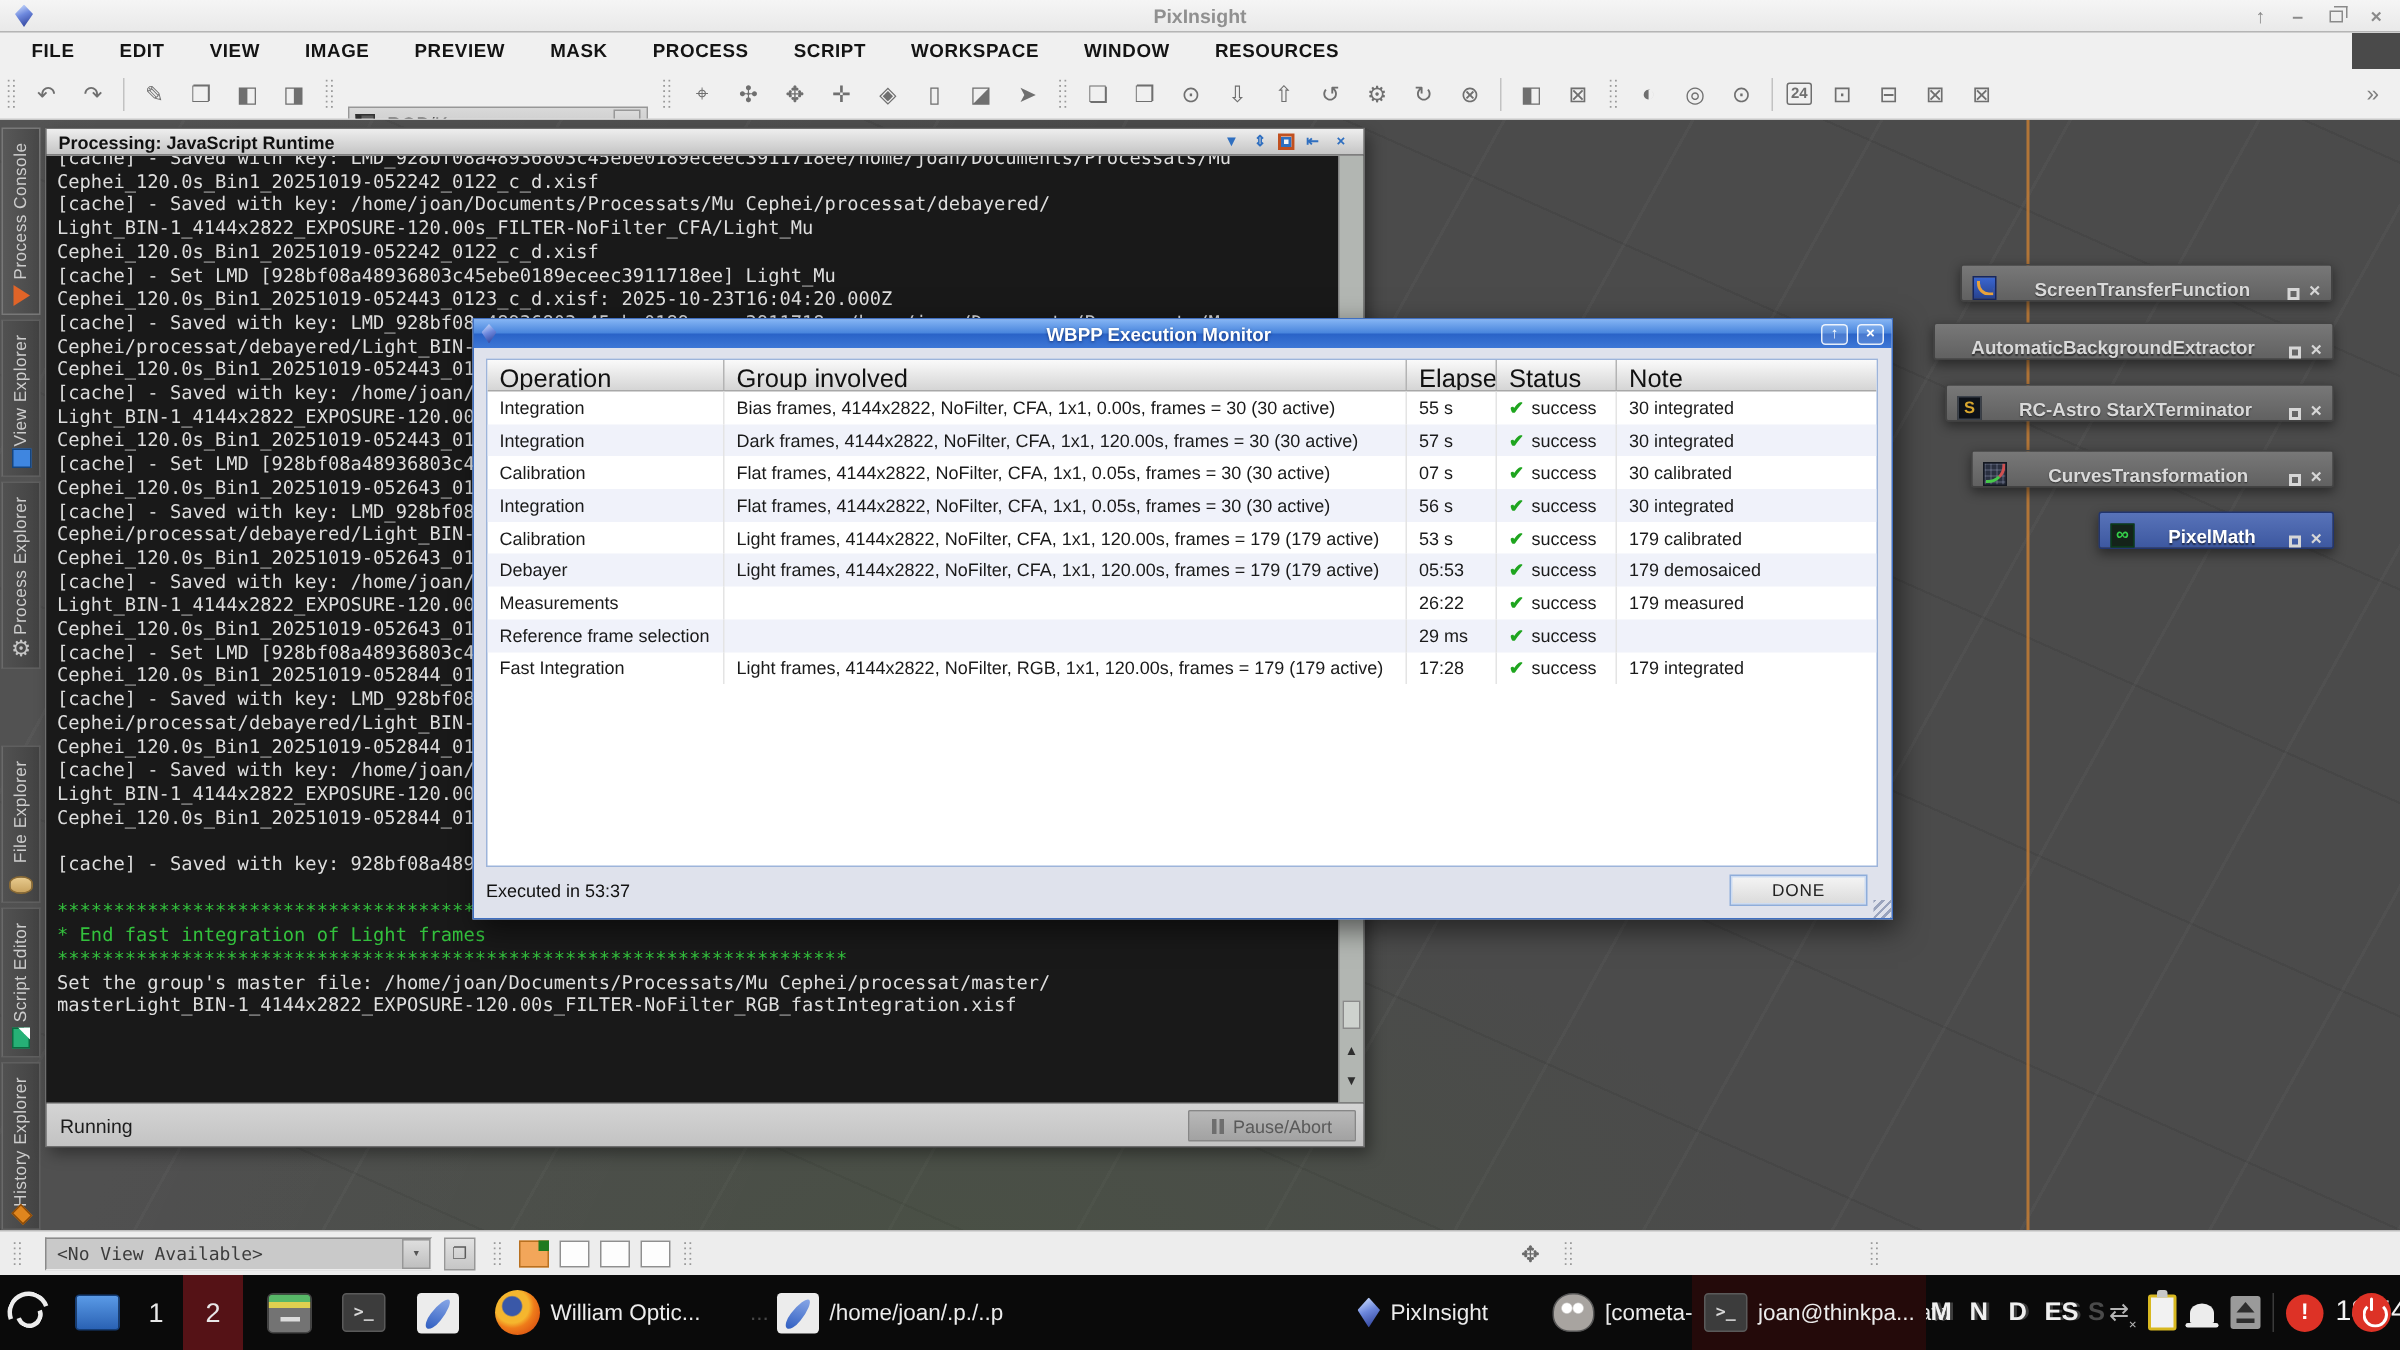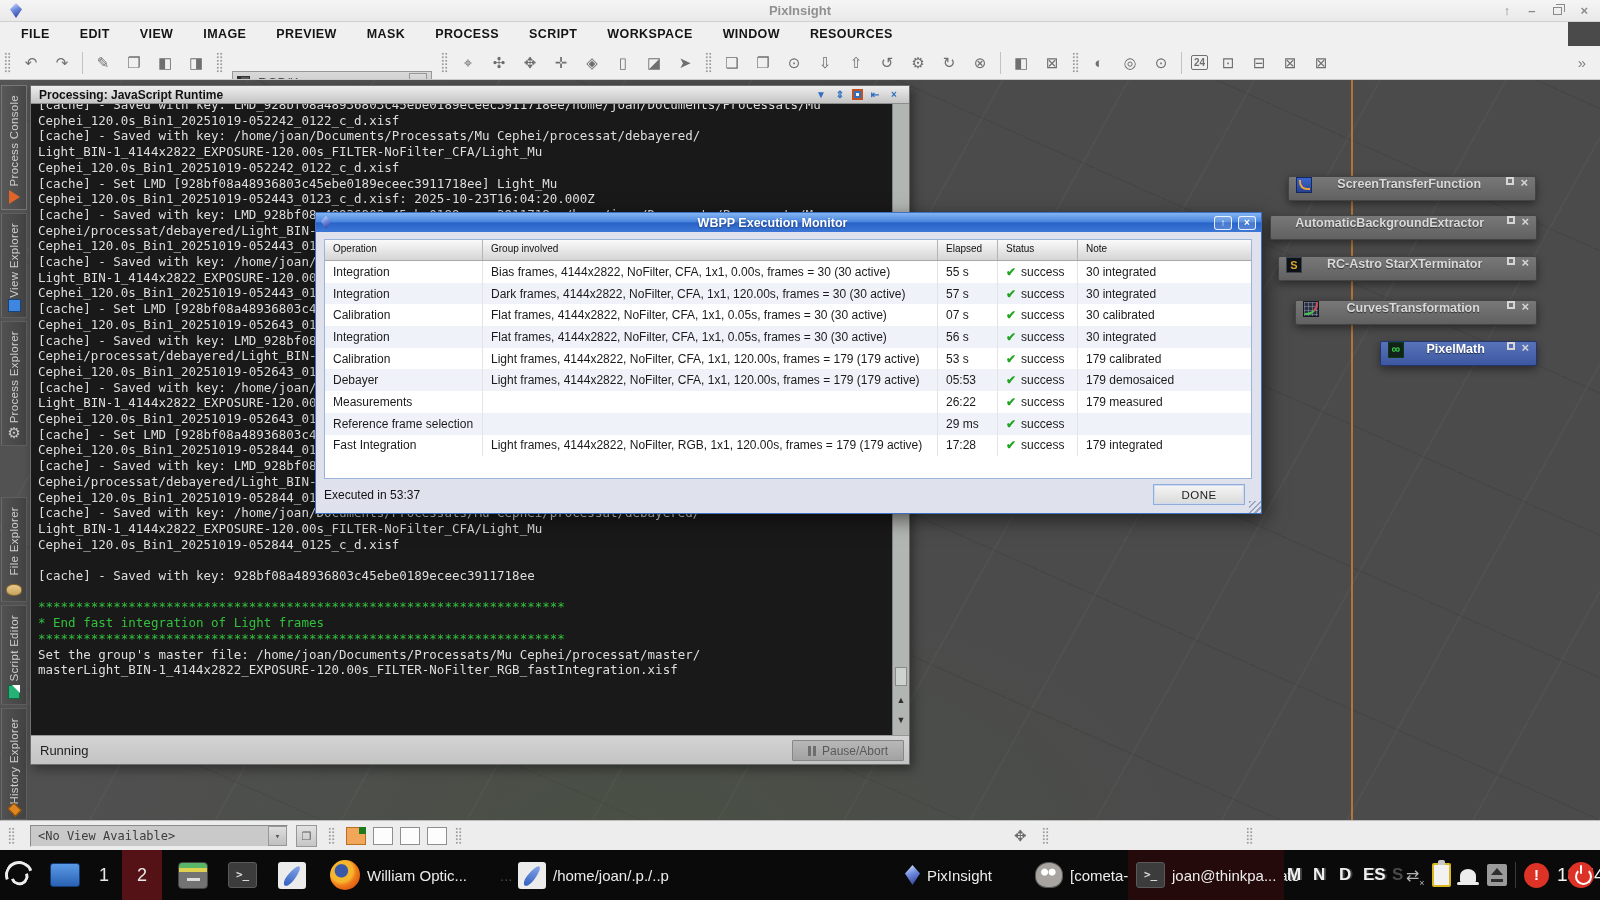--- a/index.html
+++ b/index.html
@@ -100,35 +100,35 @@
   .console-statusbar { position:absolute; left:0; right:0; bottom:0; height:29px;
     background:linear-gradient(#d4d4d4,#c3c3c3); border-top:1px solid #979797;
     display:flex; align-items:center; padding:0 9px; font-size:13px; color:#1d1d1d; }
   .pause-btn { position:absolute; right:5px; top:4px; width:112px; height:21px;
     background:linear-gradient(#b8b8b8,#a2a2a2); border:1px solid #878787; border-radius:1px;
     display:flex; align-items:center; justify-content:center; gap:6px; font-size:12px; color:#595959; }
   .pause-bars { display:flex; gap:2px; }
   .pause-bars i { display:block; width:3px; height:10px; background:#6e6e6e; }
 
   
-  .dialog { position:absolute; left:315px; top:132px; width:947px; height:302px; background:#dfe2ec;
+  .dialog { position:absolute; left:315px; top:132px; width:947px; height:401px; background:#dfe2ec;
     border:1px solid #3f6fc0; box-shadow:4px 6px 18px rgba(0,0,0,.55); z-index:10; }
   .dialog-titlebar { position:absolute; left:0; top:0; right:0; height:19px;
     background:linear-gradient(180deg,#84b4f4 0%,#4a86dd 46%,#2a63c8 52%,#3d77d6 100%);
     display:flex; align-items:center; padding:0 5px; gap:6px; }
   .dialog-title { flex:1; text-align:center; color:#fff; font-size:12.5px; font-weight:bold;
     text-shadow:0 1px 2px rgba(0,0,30,.45); }
   .dbtn { width:18px; height:14px; border:1px solid rgba(255,255,255,.85); border-radius:3px;
     background:rgba(255,255,255,.14); color:#fff; font-size:10px; font-weight:bold;
     text-align:center; line-height:12px; }
   .wtable { position:absolute; left:8px; top:26px; right:9px; bottom:34px; background:#fff;
     border:1px solid #9db4da; overflow:hidden; }
   .thead { display:grid; grid-template-columns:158px 455px 60px 80px 1fr; height:21px;
     background:linear-gradient(#fafafa,#d5d5d5); border-bottom:1px solid #a8a8a8; }
-  .th { font-size:10px; color:#111; padding:3px 0 0 8px; border-right:1px solid #b4b4b4;
+  .th { font-size:17px; color:#111; padding:3px 0 0 8px; border-right:1px solid #b4b4b4;
     white-space:nowrap; overflow:hidden; }
   .tbody { display:grid; grid-auto-rows:21.7px; }
   .tr { display:grid; grid-template-columns:158px 455px 60px 80px 1fr; align-items:center; }
   .tr:nth-of-type(even) { background:#f0f2fa; }
   .td { font-size:12px; color:#1a1a1a; padding-left:8px; white-space:nowrap; overflow:hidden;
     border-right:1px solid #e4e4e4; height:100%; display:flex; align-items:center; }
   .td:last-child { border-right:none; }
   .check { color:#1fa51f; font-weight:bold; margin-right:5px; font-size:12px; }
   .t-filler { position:absolute; left:8px; right:9px; bottom:34px; top:242px;
     background:repeating-linear-gradient(180deg,#f0f2fa 0 21.7px,#ffffff 21.7px 43.4px);
@@ -137,23 +137,23 @@
     display:flex; align-items:center; }
   .exec-label { font-size:12px; font-weight:normal; color:#111; }
   .done-btn { position:absolute; right:7px; top:0; width:92px; height:21px;
     background:linear-gradient(#f5f5f5,#dadada); border:1px solid #8fadda;
     box-shadow:0 0 0 1px #ccdbf2 inset; font-size:11.5px; color:#222; letter-spacing:.5px;
     display:flex; align-items:center; justify-content:center; }
   .grip { position:absolute; right:0; bottom:0; width:12px; height:12px;
     background:repeating-linear-gradient(135deg,#9aa4bd 0 1.5px,transparent 1.5px 4px); }
 
   
-  .fw { position:absolute; height:25px; display:flex; align-items:flex-start; gap:6px; padding:0 7px;
+  .fw { position:absolute; height:25px; display:flex; align-items:flex-end; gap:6px; padding:0 7px;
     background:linear-gradient(180deg,#787878,#616161); border:1px solid #434343; border-radius:2px;
-    box-shadow:0 3px 8px rgba(0,0,0,.45); z-index:12; }
+    box-shadow:0 3px 8px rgba(0,0,0,.45); z-index:12;margin-left:19px; }
   .fw-title { flex:1; text-align:center; font-size:12.5px; font-weight:bold; color:#d9d9d9;
     text-shadow:0 1px 1px rgba(0,0,0,.55); white-space:nowrap; overflow:hidden; }
   .fw.blue { background:linear-gradient(180deg,#5873b9,#3d58a0); border-color:#22356e; }
   .fw.blue .fw-title { color:#fff; }
   .fw-sq { width:8px; height:8px; border:2px solid #d6d6d6; flex:none; }
   .fw-x { color:#d6d6d6; font-size:13px; font-weight:bold; line-height:12px; flex:none; }
   .fi-stf { width:16px; height:16px; background:linear-gradient(#3a66d0,#27428f); border:1px solid #16265e;
     position:relative; flex:none; }
   .fi-stf::after { content:""; position:absolute; left:2px; bottom:2px; width:9px; height:8px;
     border-left:2px solid #e8a23a; border-bottom:2px solid #e8a23a; border-radius:0 0 0 8px; }

